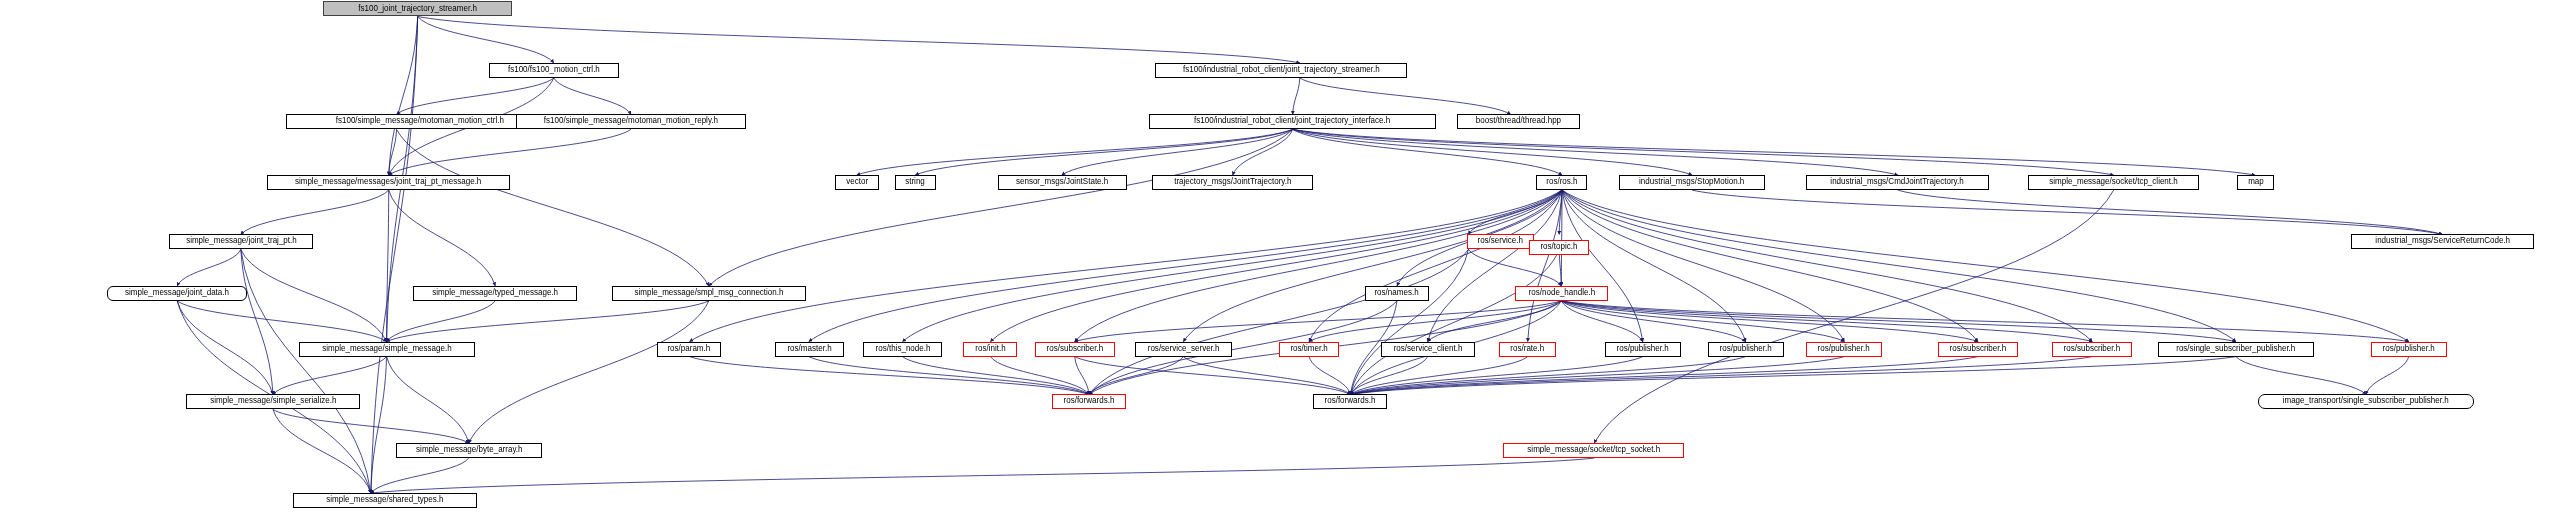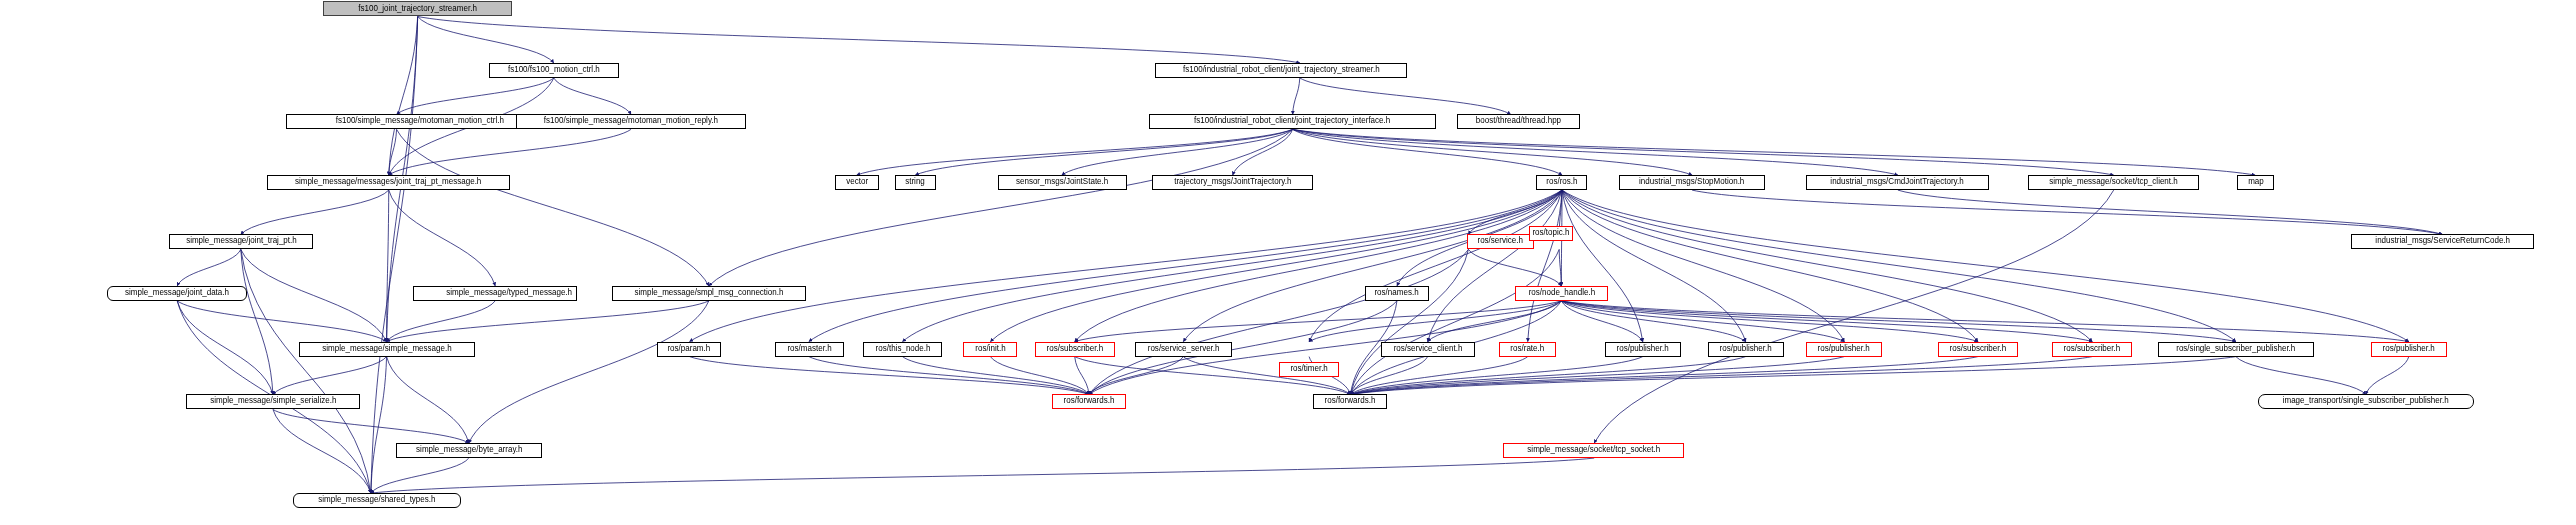--- a/index.html
+++ b/index.html
@@ -222,27 +222,27 @@
       </div>
       <div class="node" style="left: 2351px; top: 234px; width: 183px;">
         <span class="lbl">industrial_msgs/ServiceReturnCode.h</span>
       </div>
       <div class="node" style="left: 169px; top: 234px; width: 144px;">
         <span class="lbl">simple_message/joint_traj_pt.h</span>
       </div>
       <div class="node red" style="left: 1435px; top: 234px; width: 67px; margin-left: 32px;">
         <span class="lbl">ros/service.h</span>
       </div>
-      <div class="node red" style="left: 1529px; top: 226px; width: 44px;">
+      <div class="node red" style="left: 1529px; top: 240px; width: 60px;">
         <span class="lbl">ros/topic.h</span>
       </div>
       <div class="node" style="left: 107px; top: 286px; width: 140px; border-radius: 6px;">
         <span class="lbl">simple_message/joint_data.h</span>
       </div>
-      <div class="node" style="left: 413px; top: 286px; width: 164px; justify-content: flex-end;">
+      <div class="node" style="left: 413px; top: 286px; width: 164px;">
         <span class="lbl">simple_message/typed_message.h</span>
       </div>
       <div class="node" style="left: 612px; top: 286px; width: 194px;">
         <span class="lbl">simple_message/smpl_msg_connection.h</span>
       </div>
       <div class="node" style="left: 1365px; top: 286px; width: 64px;">
         <span class="lbl">ros/names.h</span>
       </div>
       <div class="node red" style="left: 1515px; top: 286px; width: 93px;">
         <span class="lbl">ros/node_handle.h</span>
@@ -261,21 +261,21 @@
       </div>
       <div class="node red" style="left: 963px; top: 342px; width: 54px;">
         <span class="lbl">ros/init.h</span>
       </div>
       <div class="node red" style="left: 1035px; top: 342px; width: 80px;">
         <span class="lbl">ros/subscriber.h</span>
       </div>
       <div class="node" style="left: 1135px; top: 342px; width: 97px;">
         <span class="lbl">ros/service_server.h</span>
       </div>
-      <div class="node red" style="left: 1279px; top: 342px; width: 60px; margin-top: 20px;">
+      <div class="node red" style="left: 1279px; top: 342px; width: 60px;">
         <span class="lbl">ros/timer.h</span>
       </div>
       <div class="node" style="left: 1381px; top: 342px; width: 94px;">
         <span class="lbl">ros/service_client.h</span>
       </div>
       <div class="node red" style="left: 1499px; top: 342px; width: 57px;">
         <span class="lbl">ros/rate.h</span>
       </div>
       <div class="node" style="left: 1605px; top: 342px; width: 76px;">
         <span class="lbl">ros/publisher.h</span>
@@ -309,18 +309,18 @@
       </div>
       <div class="node" style="left: 2258px; top: 394px; width: 216px; border-radius: 7px;">
         <span class="lbl">image_transport/single_subscriber_publisher.h</span>
       </div>
       <div class="node" style="left: 396px; top: 443px; width: 146px;">
         <span class="lbl">simple_message/byte_array.h</span>
       </div>
       <div class="node red" style="left: 1503px; top: 443px; width: 181px;">
         <span class="lbl">simple_message/socket/tcp_socket.h</span>
       </div>
-      <div class="node" style="left: 293px; top: 493px; width: 168px; border-radius: 6px;">
+      <div class="node" style="left: 293px; top: 493px; width: 184px;">
         <span class="lbl">simple_message/shared_types.h</span>
       </div>
     </div>
 </div>
 
 
 </body></html>

